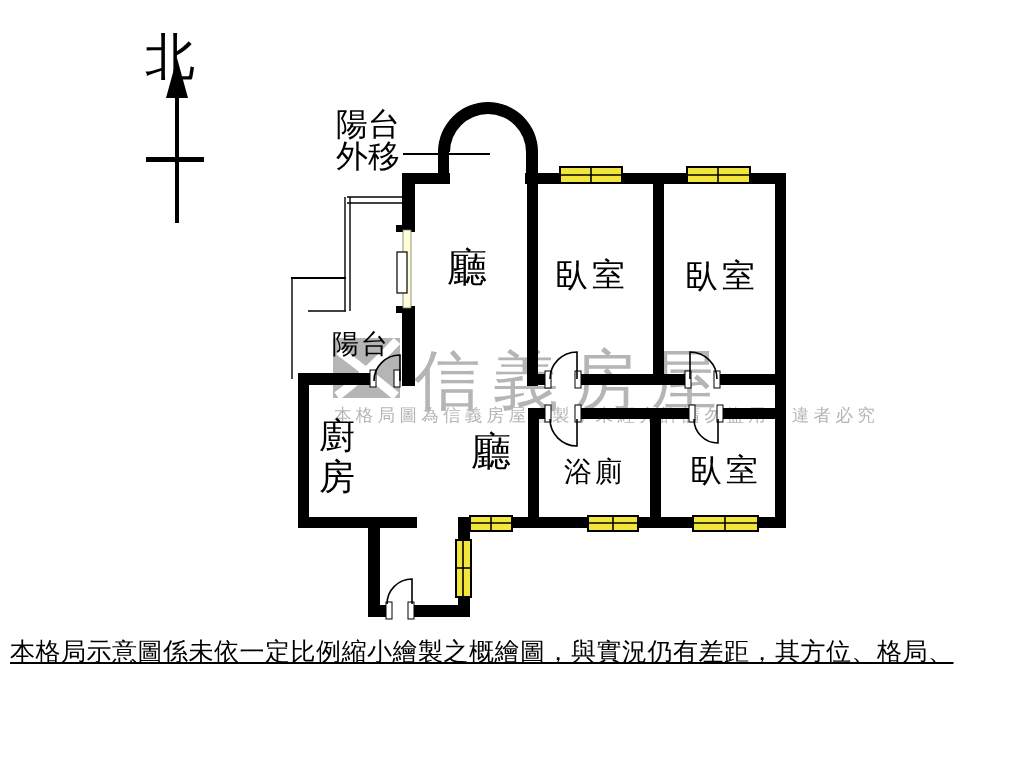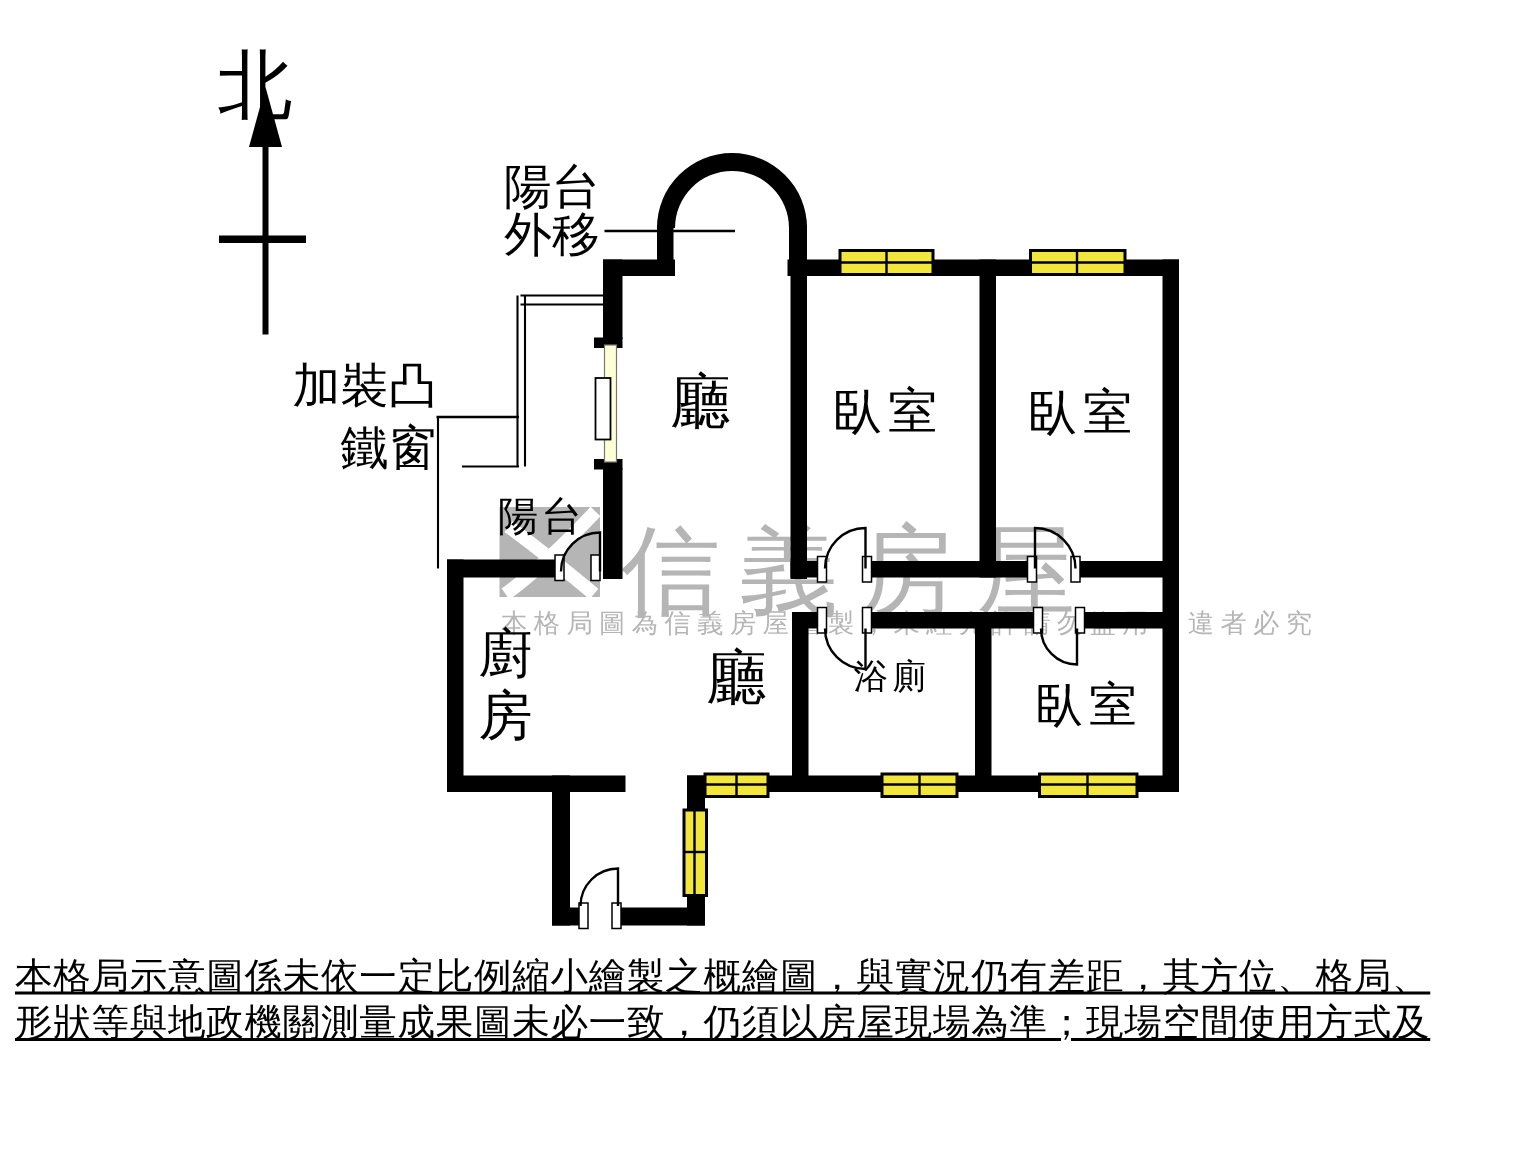--- a/index.html
+++ b/index.html
@@ -5,31 +5,31 @@
   html,body{margin:0;padding:0;background:#fff;}
   .canvas{
     position:relative;width:1024px;height:768px;background:#fff;overflow:hidden;
     font-family:"Liberation Serif","DejaVu Serif",serif;color:#000;
   }
   .wm{position:absolute;color:var(--wm,#b5b5b5);white-space:nowrap;z-index:0;}
   .wm-big{left:414px;top:336px;font-size:66px;letter-spacing:13px;font-weight:500;}
   .wm-small{left:334px;top:403px;font-size:17.5px;letter-spacing:4.3px;}
   svg.plan{position:absolute;left:0;top:0;z-index:1;}
   .lbl{position:absolute;z-index:2;white-space:pre;line-height:1.08;}
-  .ctr{transform:translate(-50%,-50%);text-align:right;}
+  .ctr{transform:translate(-50%,-50%);text-align:left;}
   .lbl-north{left:145px;top:30px;font-size:50px;}
   .lbl-balcony-moved{left:368px;top:140px;font-size:32px;line-height:32px;}
   .lbl-iron-window{left:243px;top:278px;font-size:32px;line-height:41px;}
   .lbl-living-upper{left:467px;top:268px;font-size:40px;}
   .lbl-bedroom1{left:592px;top:276px;font-size:33px;letter-spacing:4px;}
   .lbl-bedroom2{left:722px;top:277px;font-size:33px;letter-spacing:4px;}
   .lbl-balcony{left:361px;top:345px;font-size:27px;letter-spacing:2px;}
   .lbl-kitchen{left:337px;top:457px;font-size:36px;line-height:41px;}
   .lbl-living-lower{left:491px;top:452px;font-size:40px;}
-  .lbl-bathroom{left:595px;top:452px;font-size:23px;letter-spacing:3px;}
+  .lbl-bathroom{left:595px;top:472px;font-size:28px;letter-spacing:3px;}
   .lbl-bedroom3{left:726px;top:470px;font-size:32px;letter-spacing:4px;}
   .disclaimer{
     position:absolute;left:10px;top:637px;width:1008px;z-index:2;
     font-size:25px;line-height:30.5px;letter-spacing:0.5px;white-space:nowrap;text-decoration:underline;
   }
 </style>
 </head>
 <body>
 
 <div class="canvas">
@@ -156,29 +156,27 @@
         <rect x="403" y="230" width="8" height="78" style="fill:var(--palewin,#ffffd6)" stroke="#777" stroke-width="0.8"></rect>
         <rect x="397" y="252" width="10" height="41" fill="#fff" stroke="#000" stroke-width="1.2"></rect>
       </g>
     </g>
   </svg>
 
   <div class="lbl lbl-north">北</div>
 
   <div class="lbl ctr lbl-balcony-moved"><span>陽台</span><br><span>外移</span></div>
 
-  <div class="lbl ctr lbl-iron-window"><span>加裝凸</span><br><span>鐵窗</span></div>
 
   <div class="lbl ctr lbl-living-upper">廳</div>
   <div class="lbl ctr lbl-bedroom1">臥室</div>
   <div class="lbl ctr lbl-bedroom2">臥室</div>
   <div class="lbl ctr lbl-balcony">陽台</div>
   <div class="lbl ctr lbl-kitchen"><span>廚</span><br><span>房</span></div>
   <div class="lbl ctr lbl-living-lower">廳</div>
   <div class="lbl ctr lbl-bathroom">浴廁</div>
   <div class="lbl ctr lbl-bedroom3">臥室</div>
 
   <div class="disclaimer">
     <div>本格局示意圖係未依一定比例縮小繪製之概繪圖，與實況仍有差距，其方位、格局、</div>
-    <div>形狀等與地政機關測量成果圖未必一致，仍須以房屋現場為準；現場空間使用方式及</div>
   </div>
 
 </div>
 
 </body></html>

